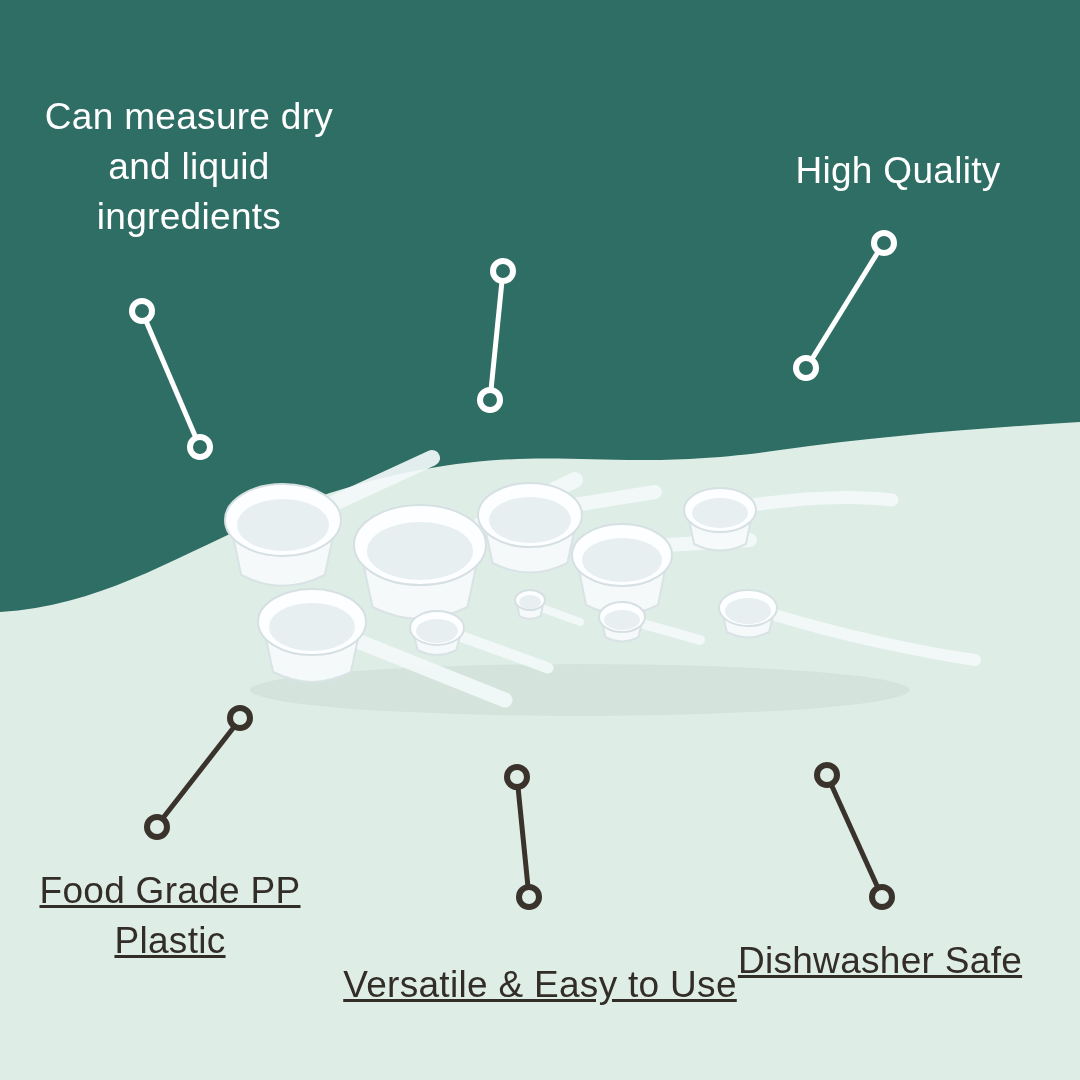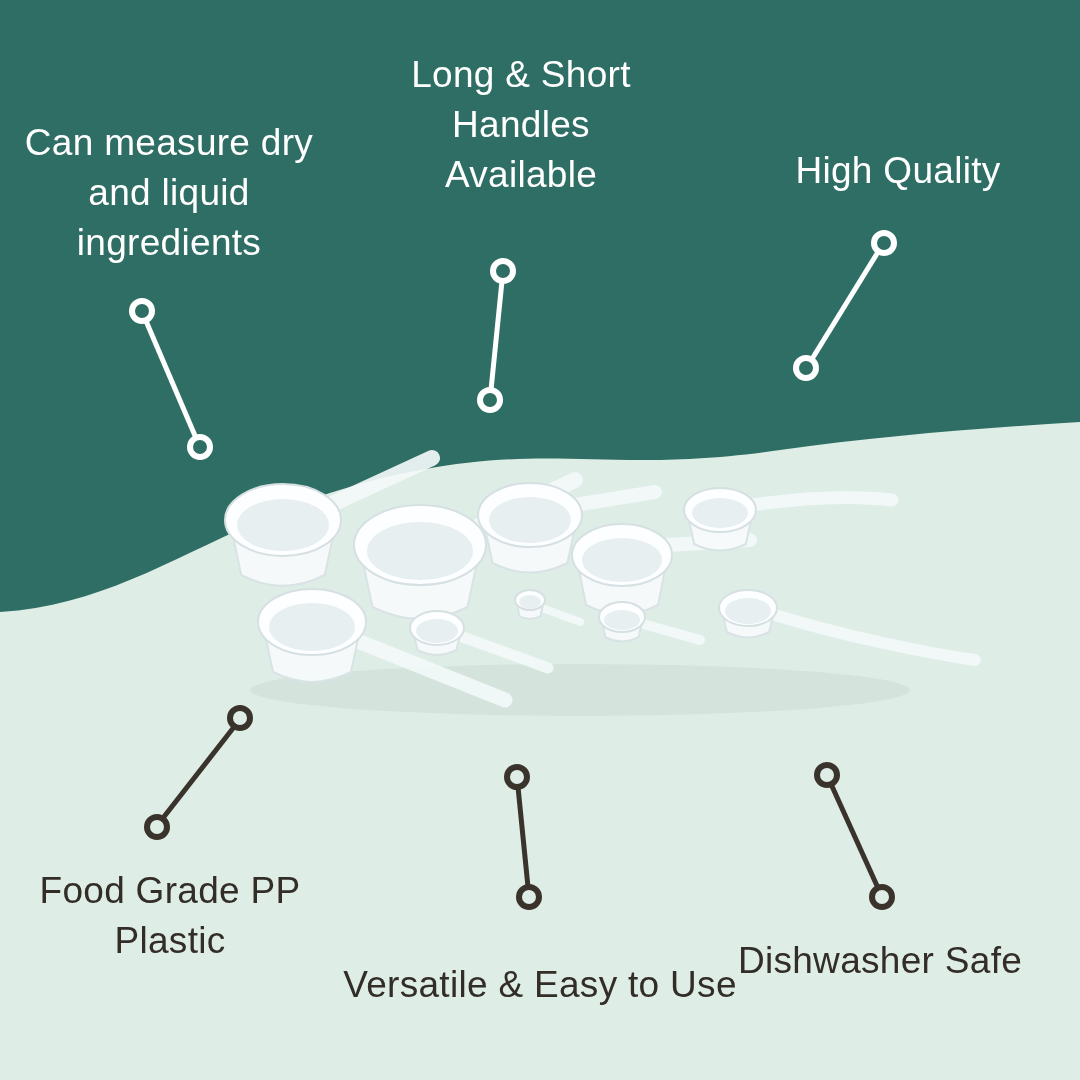--- a/index.html
+++ b/index.html
@@ -19,23 +19,23 @@
   }
   .callout-text {
     position: absolute;
     text-align: center;
     font-size: 37px;
     line-height: 1.35;
     letter-spacing: 0.3px;
     font-weight: 500;
   }
   .light { color: var(--light-text, #ffffff); }
-  .dark  { color: var(--dark-text, #332f2a); }
+  .dark  { color: var(--dark-text, #332f2a); text-decoration: underline; }
 
-  .txt-top-left     { left: 4px;   top: 92px;  width: 330px; margin-top: 26px; }
+  .txt-top-left     { left: 24px;   top: 92px;  width: 330px; }
   .txt-top-center   { left: 388px; top: 50px;  width: 266px; }
   .txt-top-right    { left: 748px; top: 146px; width: 300px; }
   .txt-bottom-left  { left: 5px;   top: 866px; width: 330px; }
   .txt-bottom-center{ left: 340px; top: 960px; width: 400px; }
   .txt-bottom-right { left: 700px; top: 936px; width: 360px; }
 
   .cup-body { fill: #f5fafb; fill-opacity: 0.95; stroke: #d9e3e5; stroke-width: 2; }
   .cup-rim  { fill: #fcfeff; stroke: #d6e0e2; stroke-width: 2; }
   .cup-inner{ fill: #e7eff1; }
   .handle   { stroke: #f2f8f9; stroke-opacity: 0.92; fill: none; stroke-linecap: round; }
@@ -151,21 +151,20 @@
     </g>
     <g style="stroke: var(--line-dark, #3a332c);">
       <line x1="831" y1="784" x2="878" y2="888" stroke-width="5"></line>
       <circle cx="827" cy="775" r="10" fill="none" stroke-width="6"></circle>
       <circle cx="882" cy="897" r="10" fill="none" stroke-width="6"></circle>
     </g>
   </svg>
 
   <div class="callout-text light txt-top-left">Can measure dry and liquid ingredients</div>
 
-  <div class="callout-text light txt-top-center">Long &amp; Short Handles Available</div>
 
   <div class="callout-text light txt-top-right">High Quality</div>
 
   <div class="callout-text dark txt-bottom-left">Food Grade PP Plastic</div>
 
   <div class="callout-text dark txt-bottom-right">Dishwasher Safe</div>
 
   <div class="callout-text dark txt-bottom-center">Versatile &amp; Easy to Use</div>
 
 </div>

